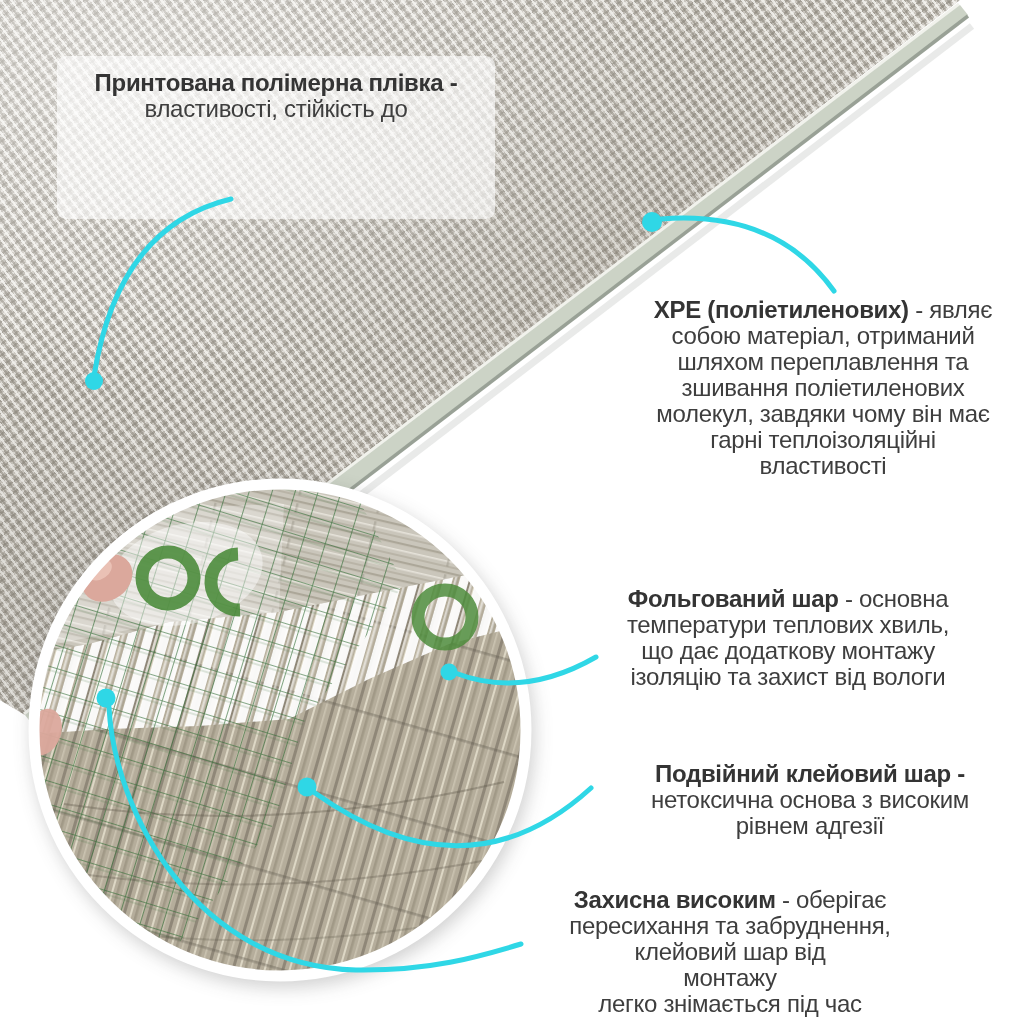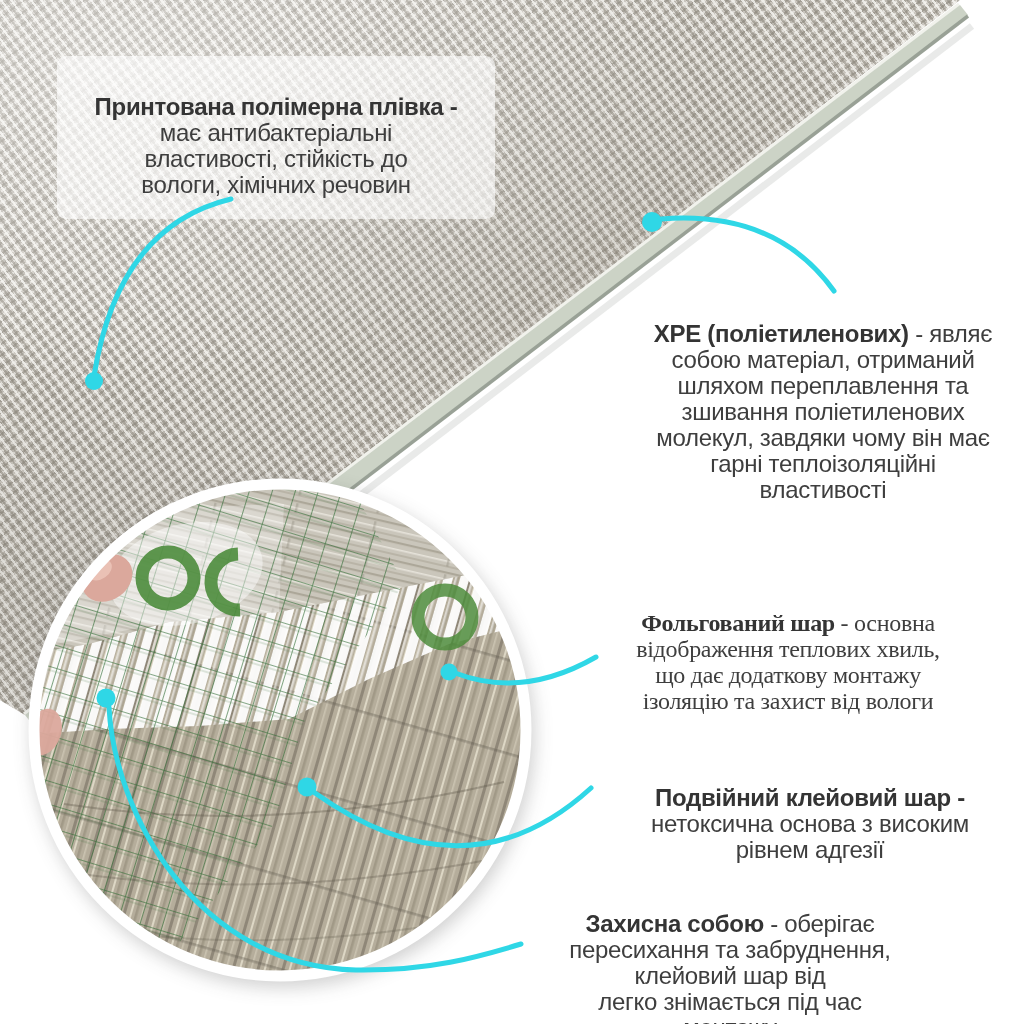--- a/index.html
+++ b/index.html
@@ -26,25 +26,25 @@
   .inset{
     position:absolute;left:24px;top:474px;
     filter:drop-shadow(3px 6px 9px rgba(40,40,40,.22));
   }
   
   .card{
     position:absolute;left:57px;top:56px;width:438px;height:163px;
     background:var(--card-bg);border-radius:9px;
   }
   .ann{position:absolute;text-align:center;color:var(--text-color);
-       font-size:24px;line-height:26px;letter-spacing:-0.3px;margin-top:24px;}
+       font-size:24px;line-height:26px;letter-spacing:-0.3px;}
   .ann b{font-weight:700;color:var(--text-bold-color);}
   .ann-0{left:57px;top:70px;width:438px;}
   .ann-1{left:593px;top:297px;width:460px;}
-  .ann-2{left:558px;top:586px;width:460px;font-family:Liberation Serif, serif;}
+  .ann-2{left:558px;top:586px;width:460px;}
   .ann-3{left:580px;top:761px;width:460px;}
   .ann-4{left:500px;top:887px;width:460px;}
 </style>
 </head>
 <body>
 
 <div class="stage">
 
   <div class="fabric"></div>
 
@@ -103,50 +103,48 @@
       <path d="M 30 396 Q 240 430 474 384" stroke="#5c5648" stroke-width="2" fill="none" opacity="0.3"></path>
       <path d="M 90 458 Q 260 480 452 444" stroke="#5c5648" stroke-width="1.8" fill="none" opacity="0.25"></path>
     </g>
     <circle cx="256" cy="256" r="246" fill="none" stroke="#ffffff" stroke-width="11"></circle>
   </svg>
 
   <div class="card"></div>
 
   <div class="ann ann-0">
       <div class="ann-line"><b>Принтована полімерна плівка -</b></div>
-      <div class="ann-line">має антибактеріальні</div>
       <div class="ann-line">властивості, стійкість до</div>
-      <div class="ann-line">вологи, хімічних речовин</div>
     </div>
   <div class="ann ann-1">
       <div class="ann-line"><b>XPE (поліетиленових)</b> - являє</div>
       <div class="ann-line">собою матеріал, отриманий</div>
       <div class="ann-line">шляхом переплавлення та</div>
       <div class="ann-line">зшивання поліетиленових</div>
       <div class="ann-line">молекул, завдяки чому він має</div>
       <div class="ann-line">гарні теплоізоляційні</div>
       <div class="ann-line">властивості</div>
     </div>
   <div class="ann ann-2">
       <div class="ann-line"><b>Фольгований шар</b> - основна</div>
-      <div class="ann-line">відображення теплових хвиль,</div>
+      <div class="ann-line">температури теплових хвиль,</div>
       <div class="ann-line">що дає додаткову монтажу</div>
       <div class="ann-line">ізоляцію та захист від вологи</div>
     </div>
   <div class="ann ann-3">
       <div class="ann-line"><b>Подвійний клейовий шар -</b></div>
       <div class="ann-line">нетоксична основа з високим</div>
       <div class="ann-line">рівнем адгезії</div>
     </div>
   <div class="ann ann-4">
-      <div class="ann-line"><b>Захисна собою</b> - оберігає</div>
+      <div class="ann-line"><b>Захисна високим</b> - оберігає</div>
       <div class="ann-line">пересихання та забруднення,</div>
       <div class="ann-line">клейовий шар від</div>
+      <div class="ann-line">монтажу</div>
       <div class="ann-line">легко знімається під час</div>
-      <div class="ann-line">монтажу</div>
     </div>
 
   <svg class="arrows" width="1024" height="1024" viewBox="0 0 1024 1024">
     <g style="stroke:var(--accent-cyan)" stroke-width="5" fill="none" stroke-linecap="round">
       <path d="M 231 199 Q 118 226 94 376"></path>
       <path d="M 661 219 Q 776 210 834 291"></path>
       <path d="M 596 657 Q 523 699 455 673"></path>
       <path d="M 315 793 Q 467 901 591 788"></path>
       <path d="M 109 707 C 114 812 196 966 356 970 C 430 971 478 957 521 944"></path>
     </g>

